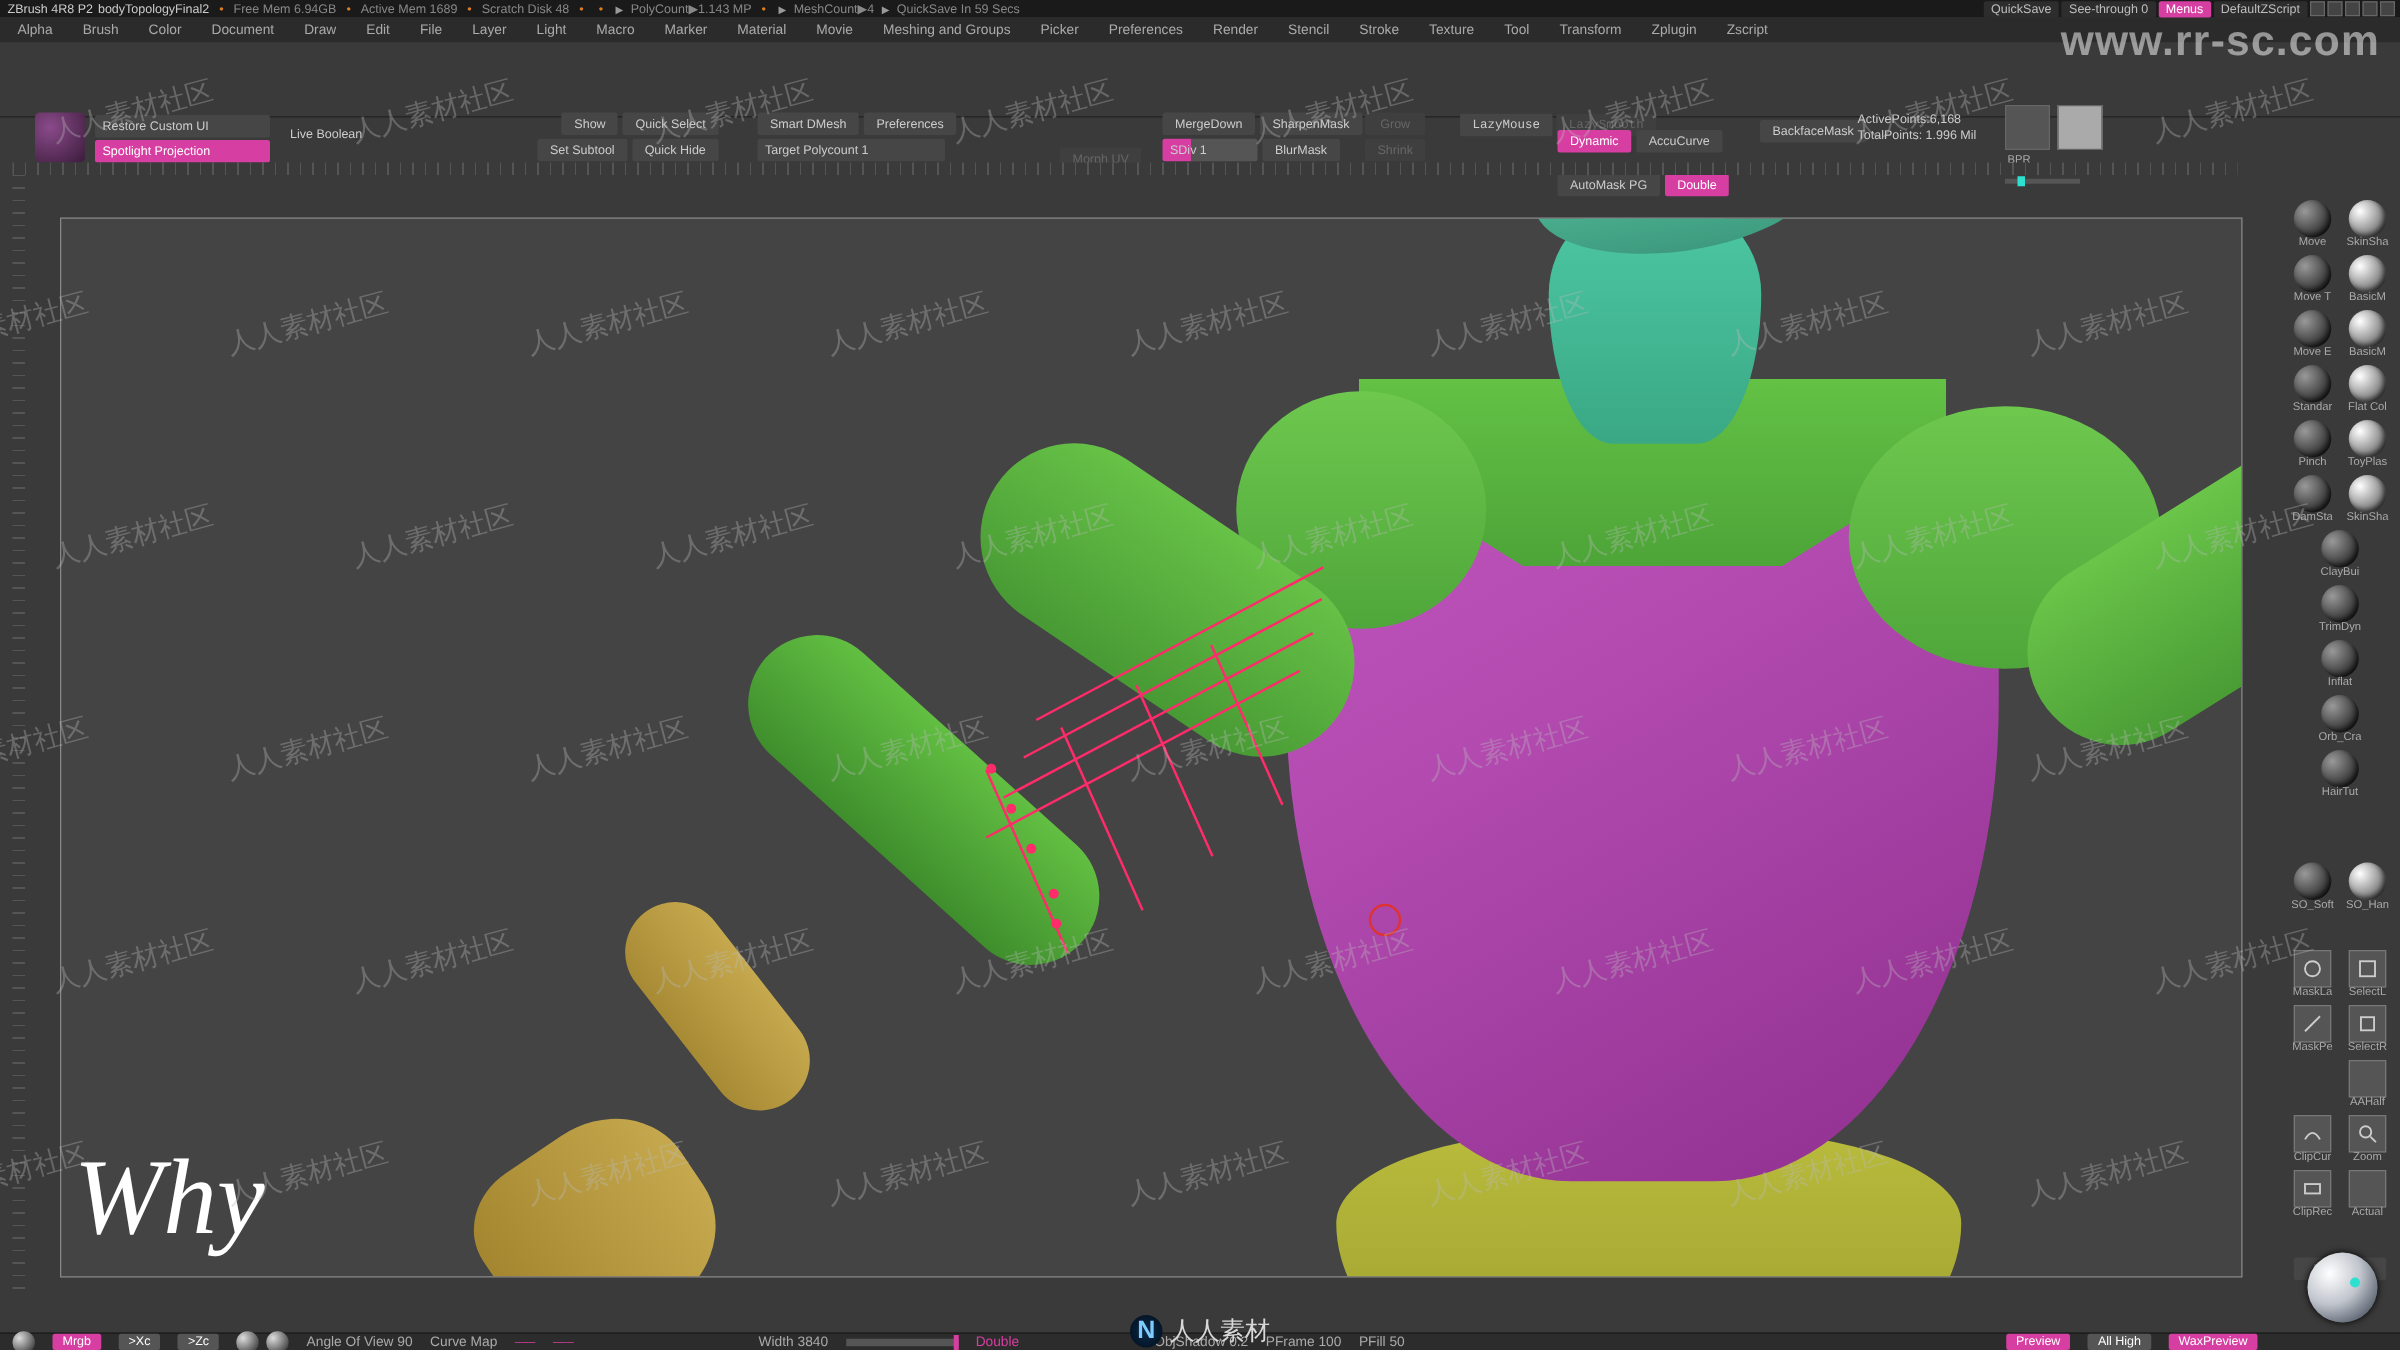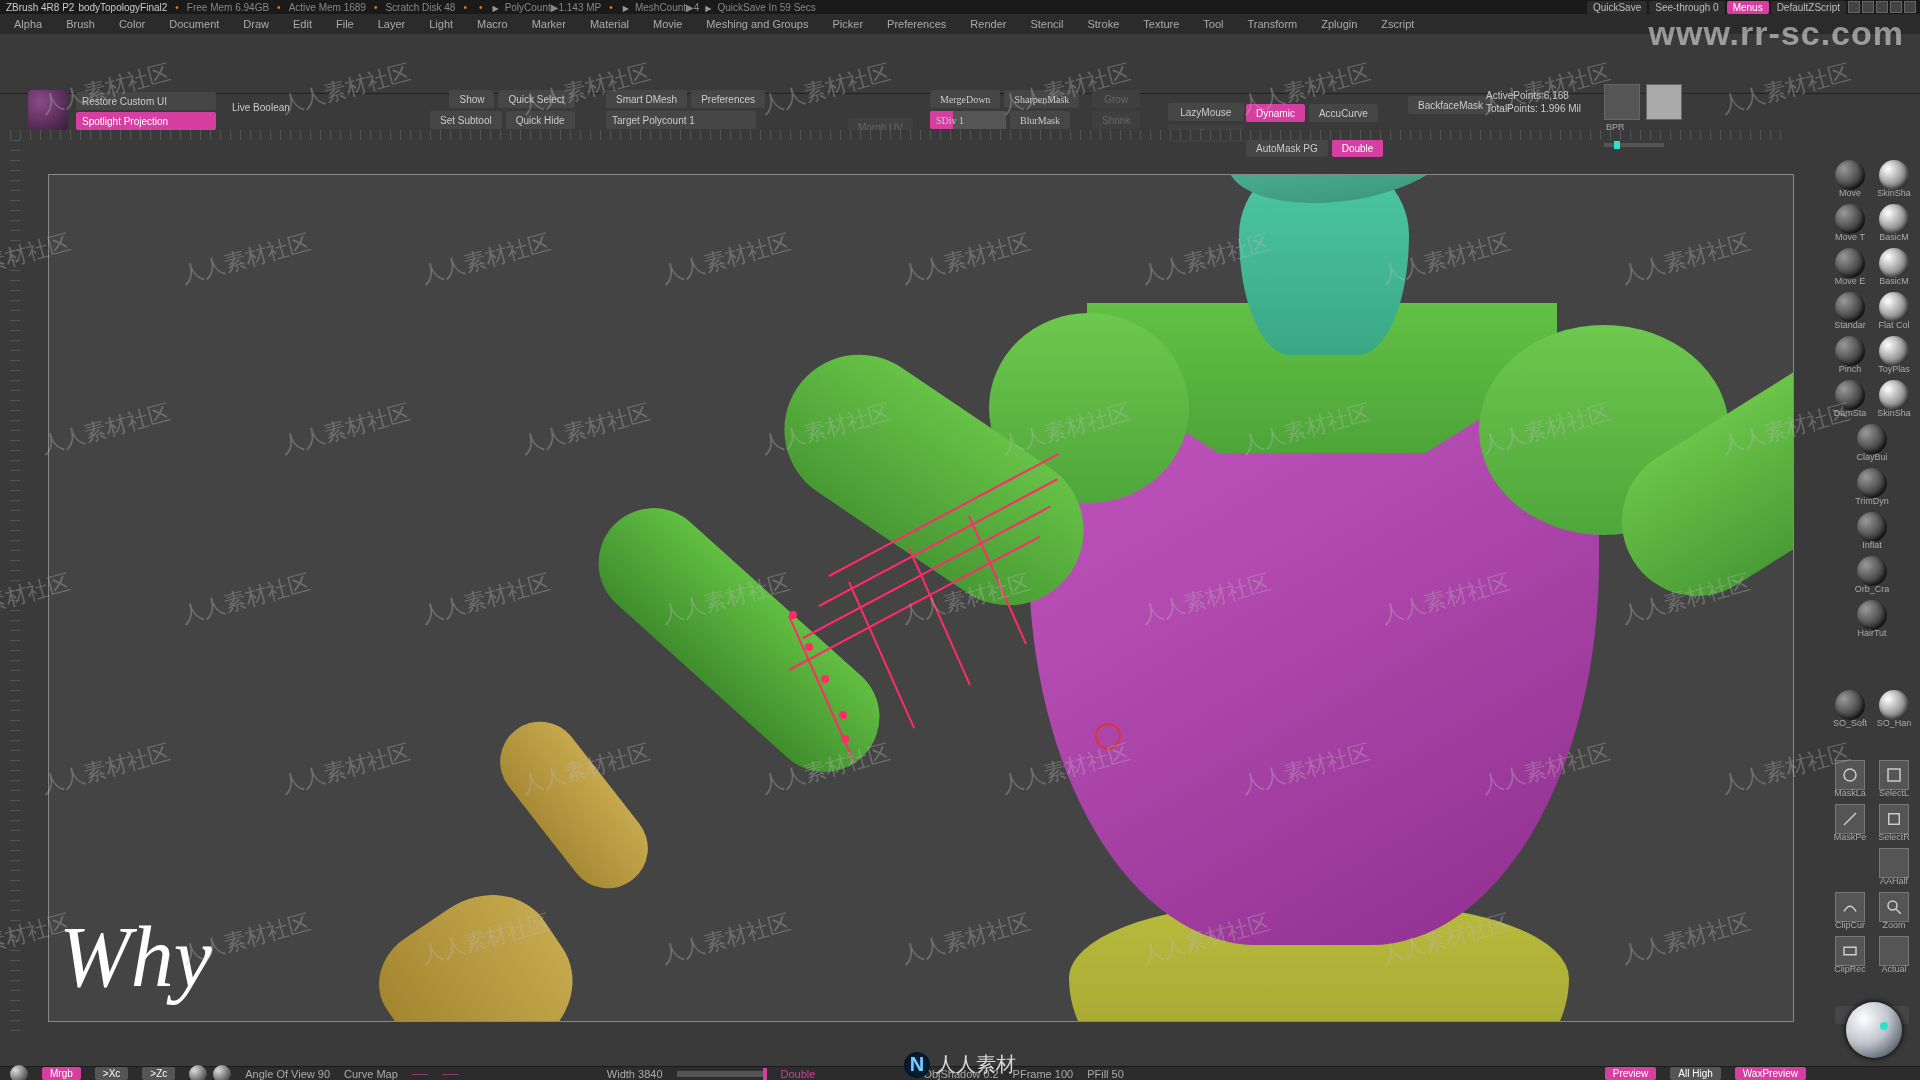--- a/index.html
+++ b/index.html
@@ -68,24 +68,24 @@
   .btn.dark { background:#464646; }
   .cluster { position:absolute; display:flex; gap:4px; }
   #cl-restore  { left:76px;  top:58px; flex-direction:column; gap:2px;}
   #cl-restore .btn{ justify-content:flex-start; padding-left:6px; width:140px;}
   #cl-live     { left:232px; top:68px; }
   #cl-show     { left:430px; top:56px; flex-direction:column; gap:3px; align-items:flex-end;}
   #cl-show .row{ display:flex; gap:4px;}
   #cl-dmesh    { left:606px; top:56px; flex-direction:column; gap:3px; align-items:flex-start;}
   #cl-dmesh .row{ display:flex; gap:4px;}
   #cl-morph    { left:848px; top:84px; }
-  #cl-merge    { left:930px; top:56px; flex-direction:column; gap:3px;font-family:Liberation Serif, serif;}
+  #cl-merge    { left:930px; top:56px; flex-direction:column; gap:3px;}
   #cl-merge .row{display:flex; gap:4px;}
   #cl-grow     { left:1092px; top:56px; flex-direction:column; gap:3px;}
-  #cl-lazy     { left:1168px; top:69px; flex-direction:column; gap:3px;}
+  #cl-lazy     { left:1168px; top:57px; gap:3px;font-family:Liberation Mono, monospace;}
   #cl-dyn      { left:1246px; top:56px; flex-direction:column; gap:3px;}
   #cl-dyn .row { display:flex; gap:4px;margin-top:14px;}
   #cl-backface { left:1408px; top:62px;}
   #cl-pts      { left:1486px; top:56px; flex-direction:column; gap:2px; font-size:10px; color:#ccc;}
   #cl-mat      { left:1604px; top:50px; gap:6px; }
   #cl-mat .swatch { width:36px; height:36px; background:#aaa; border:1px solid #666;}
   #cl-mat .swatch.dark{ background:#555;}
   #cl-mat .lbl{ position:absolute; top:38px; left:2px; font-size:9px; color:#aaa;}
   #cl-spix { position:absolute; left:1604px; top:96px; font-size:10px; color:#ccc;}
   #cl-spix .bar{ width:60px; height:4px; background:#555; margin-top:2px; position:relative;}

